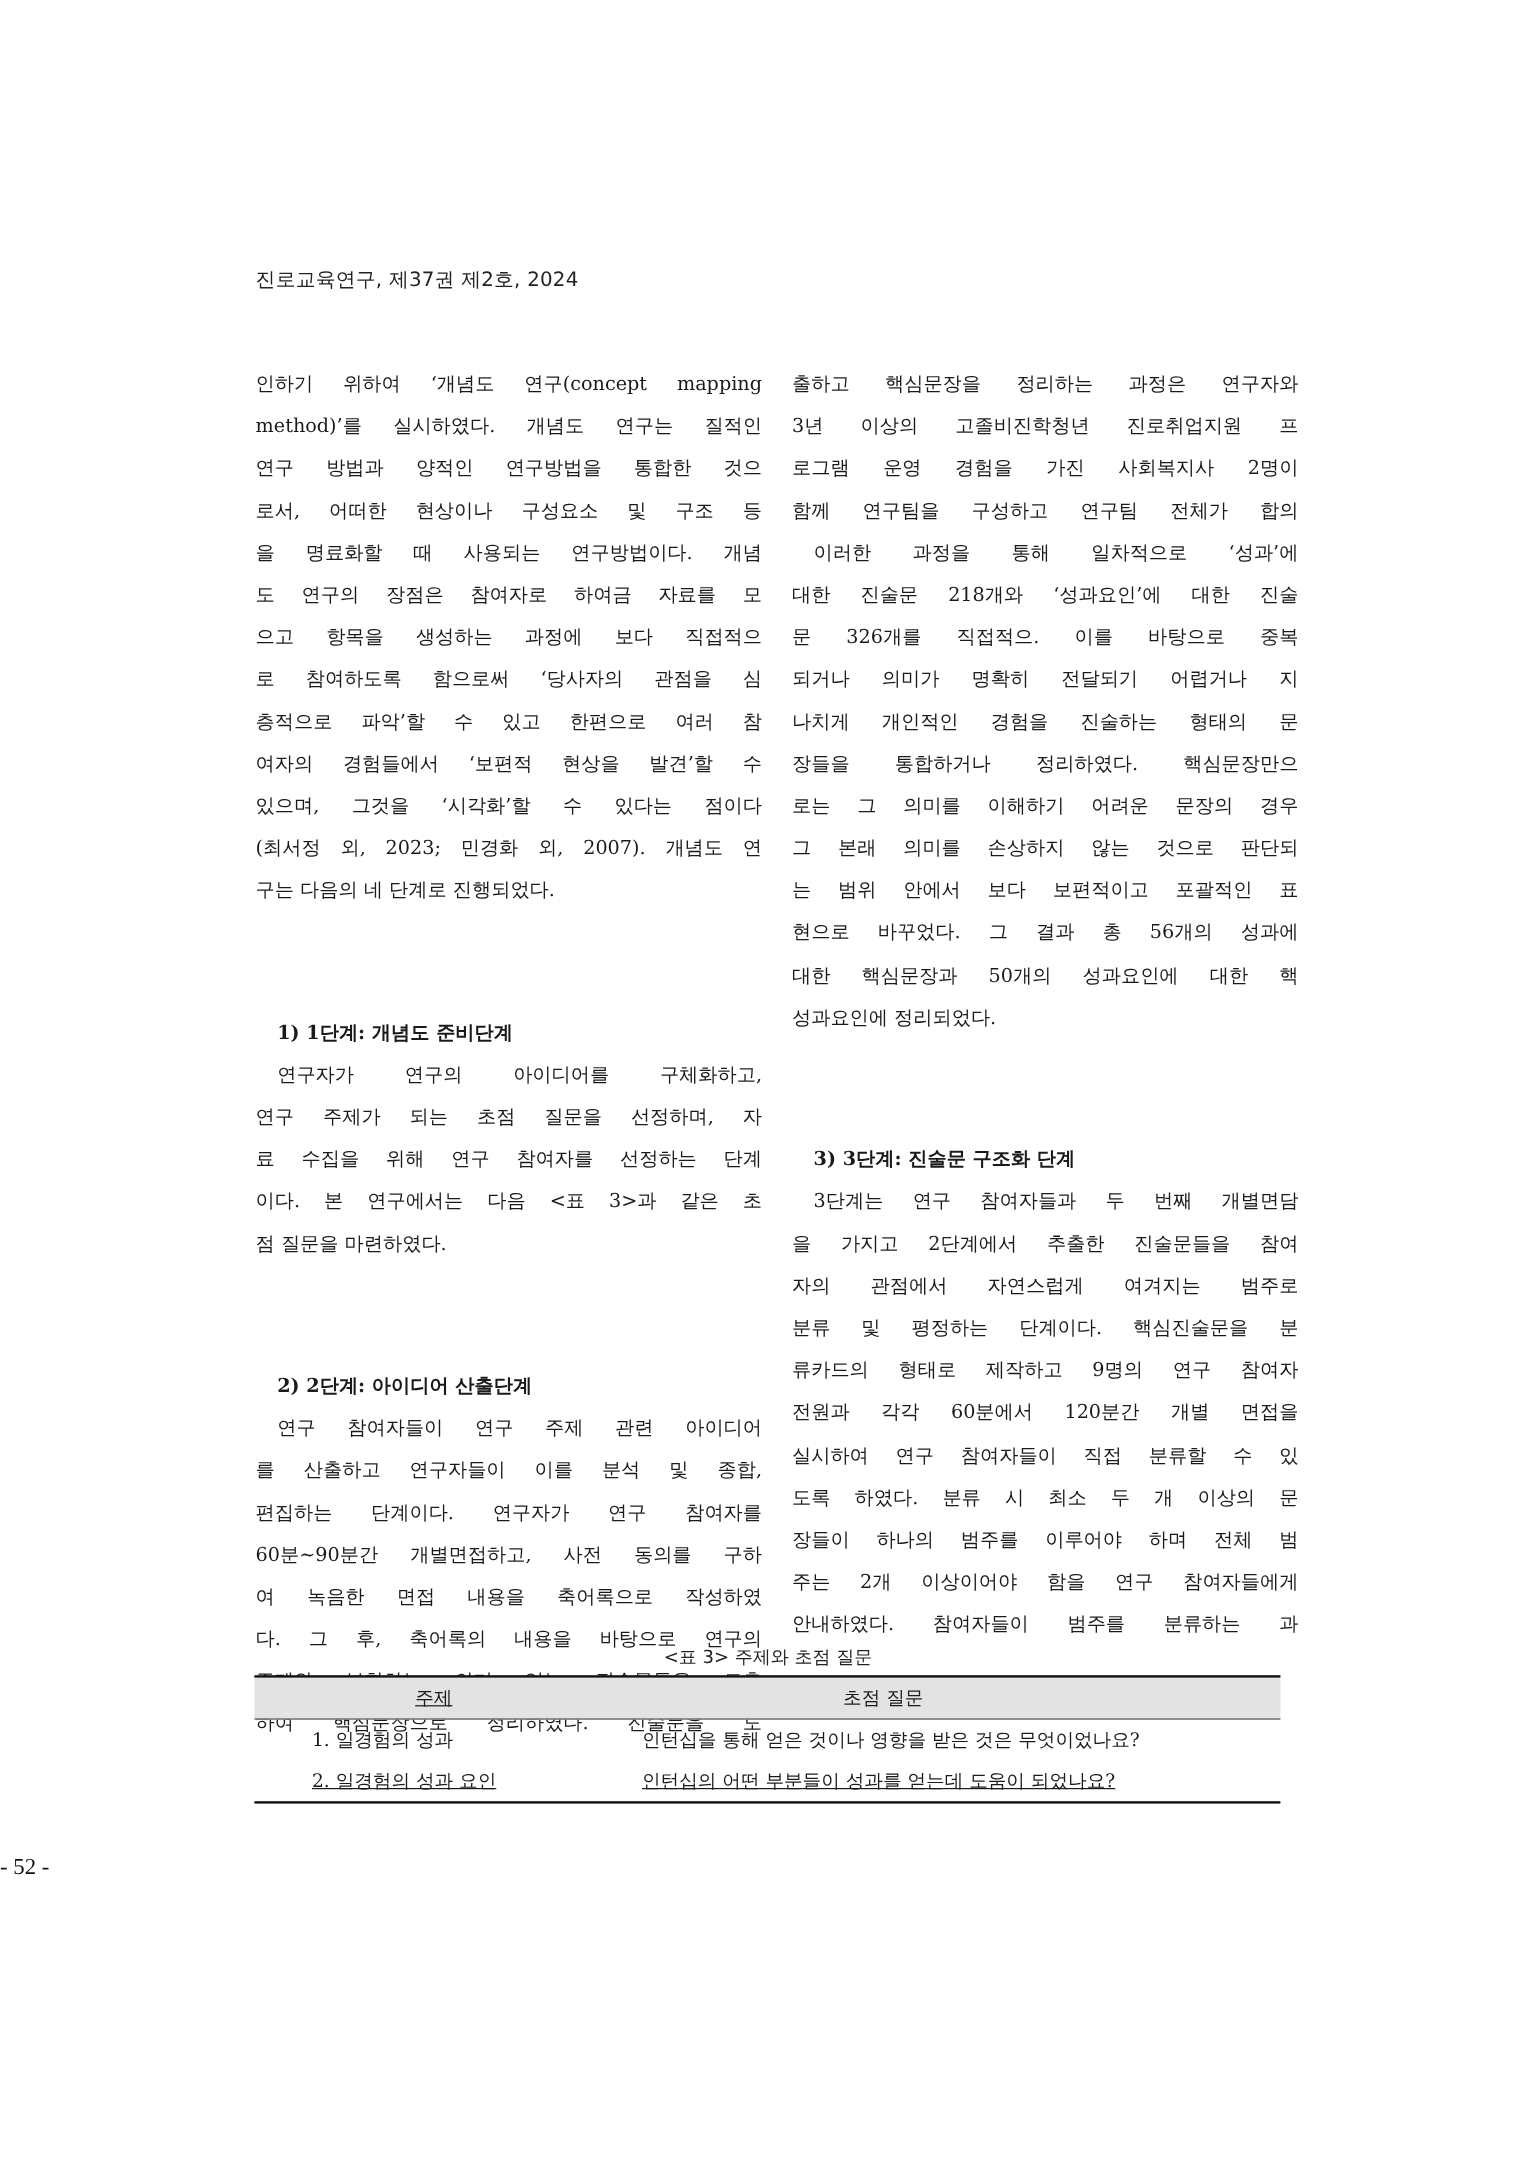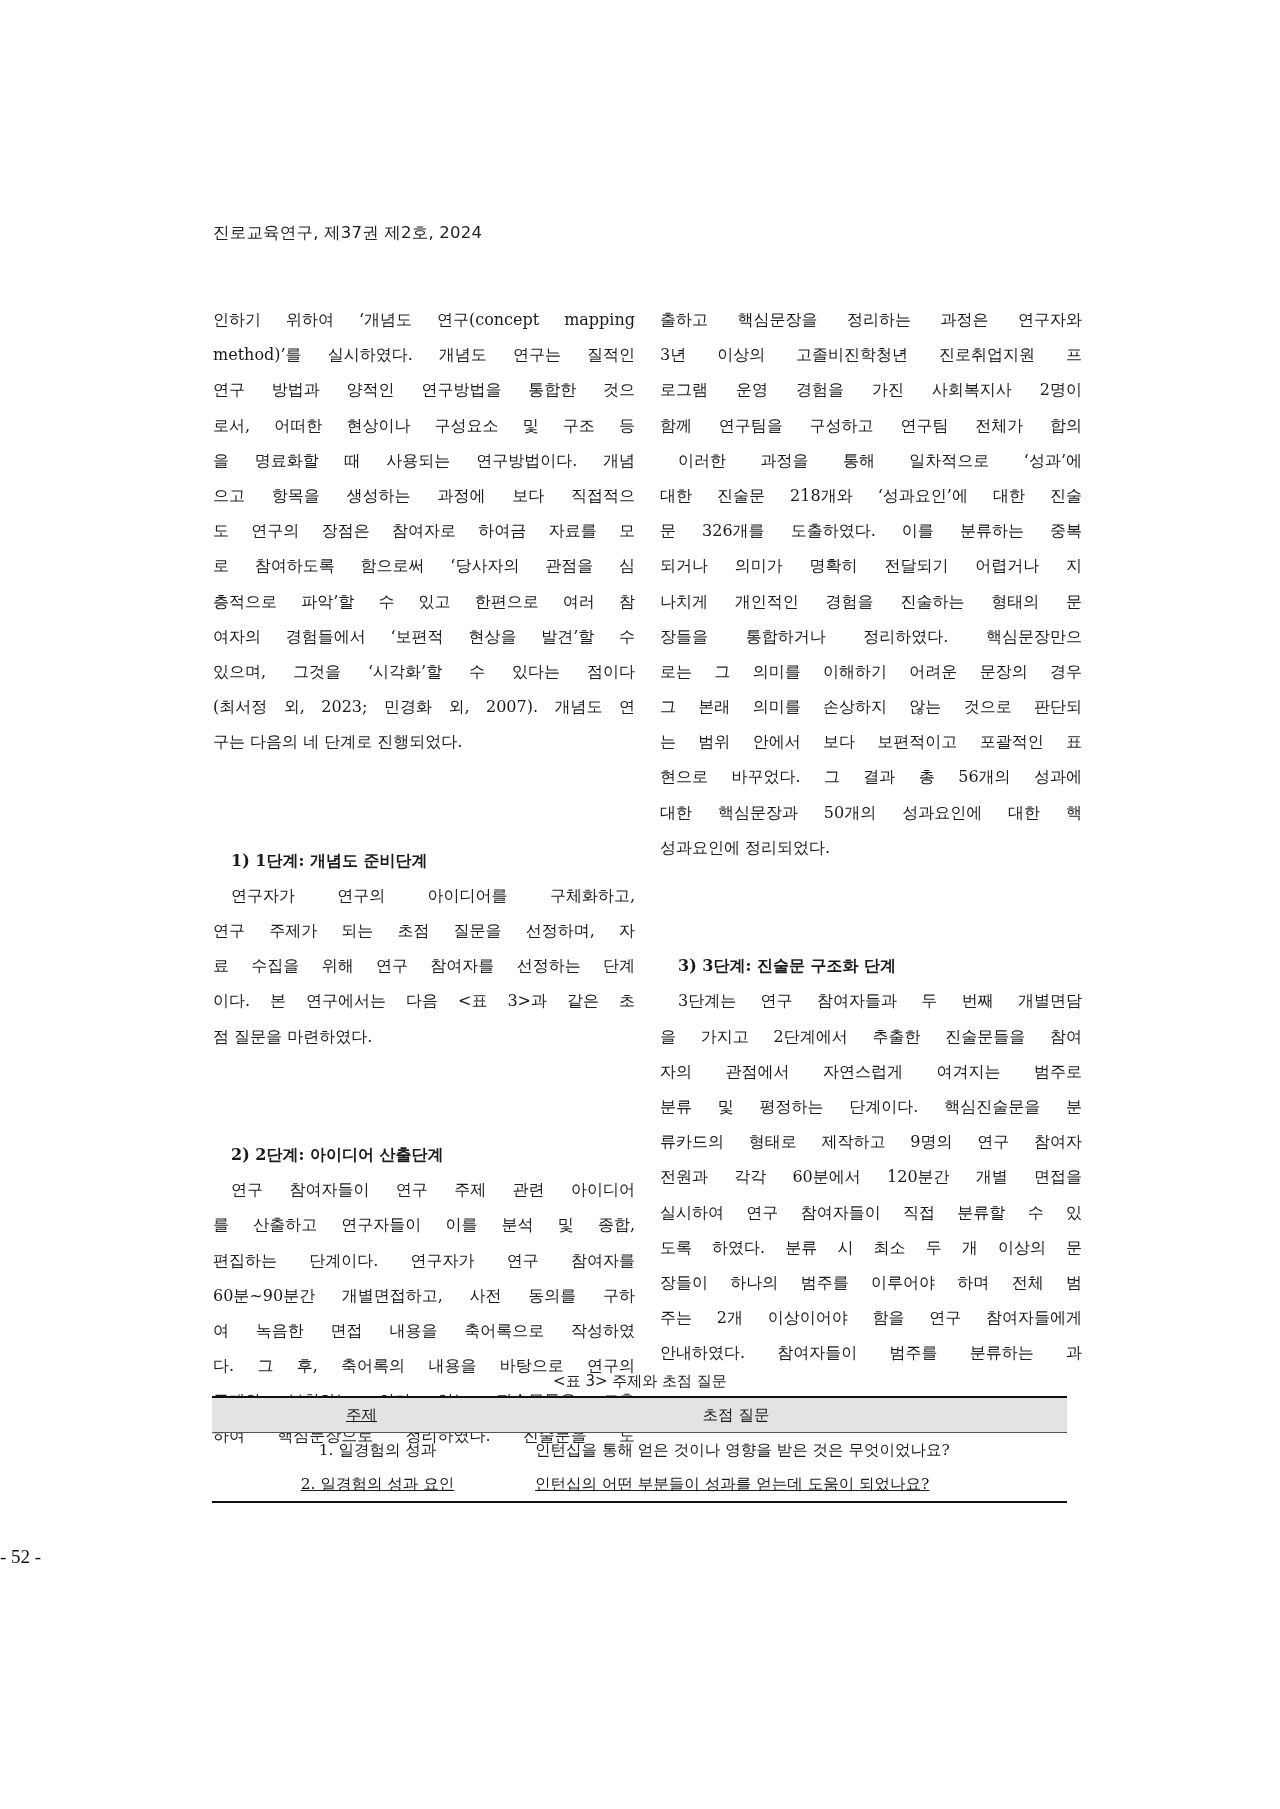--- a/index.html
+++ b/index.html
@@ -11,39 +11,39 @@
     .line { display: block; white-space: nowrap; text-align: justify; text-align-last: justify; height: 35.2px; overflow: hidden; }
     .line.last { text-align-last: left; }
     .line.indent { padding-left: 18px; }
     .gap { display: block; height: 35.2px; }
     .heading { display: block; height: 35.2px; padding-left: 18px; font-weight: bold; white-space: nowrap; margin-top: 48px; }
     .caption { position: absolute; left: 0; width: 1280px; top: 1372px; text-align: center; font-family: "DejaVu Sans", "Liberation Sans", sans-serif; font-size: 15px; color: #222; }
     .tbl { position: absolute; left: 212px; top: 1396px; width: 855px; border-collapse: collapse; font-size: 15.5px; }
     .tbl th { background: #e3e3e3; font-weight: normal; height: 34px; border-top: 2px solid #111; border-bottom: 1.5px solid #555; padding: 0; }
     .tbl td { height: 34px; padding: 0; }
     .tbl tr.last td { border-bottom: 2px solid #111; text-decoration: underline; }
-    .tbl .c1 { width: 235px; text-align: center; padding-left: 48px; }
+    .tbl .c1 { width: 235px; text-align: left; padding-left: 48px; }
     .tbl th.c1 { text-align: center; padding-left: 16px; text-decoration: underline; }
     .tbl .c2 { text-align: left; padding-left: 40px; }
     .tbl th.c2 { text-align: center; padding-left: 0; padding-right: 90px; }
     .page-number { position: absolute; left: 0; width: 1280px; top: 1546px; text-align: left; font-family: "Liberation Serif", "DejaVu Serif", serif; font-size: 19px; color: #111; }
   </style>
 </head>
 <body>
 
 <div class="running-head">진로교육연구, 제37권 제2호, 2024</div>
 
 <div class="col left">
   <span class="line">인하기 위하여 ‘개념도 연구(concept mapping</span>
   <span class="line">method)’를 실시하였다. 개념도 연구는 질적인</span>
   <span class="line">연구 방법과 양적인 연구방법을 통합한 것으</span>
   <span class="line">로서, 어떠한 현상이나 구성요소 및 구조 등</span>
   <span class="line">을 명료화할 때 사용되는 연구방법이다. 개념</span>
+  <span class="line">도 연구의 장점은 참여자로 하여금 자료를 모</span>
   <span class="line">으고 항목을 생성하는 과정에 보다 직접적으</span>
-  <span class="line">도 연구의 장점은 참여자로 하여금 자료를 모</span>
   <span class="line">로 참여하도록 함으로써 ‘당사자의 관점을 심</span>
   <span class="line">층적으로 파악’할 수 있고 한편으로 여러 참</span>
   <span class="line">여자의 경험들에서 ‘보편적 현상을 발견’할 수</span>
   <span class="line">있으며, 그것을 ‘시각화’할 수 있다는 점이다</span>
   <span class="line">(최서정 외, 2023; 민경화 외, 2007). 개념도 연</span>
   <span class="line last">구는 다음의 네 단계로 진행되었다.</span>
   <span class="gap"></span>
   <span class="heading">1) 1단계: 개념도 준비단계</span>
   <span class="line indent">연구자가 연구의 아이디어를 구체화하고,</span>
   <span class="line">연구 주제가 되는 초점 질문을 선정하며, 자</span>
@@ -62,21 +62,21 @@
   <span class="line">하여 핵심문장으로 정리하였다. 진술문을 도</span>
 </div>
 
 <div class="col right">
   <span class="line">출하고 핵심문장을 정리하는 과정은 연구자와</span>
   <span class="line">3년 이상의 고졸비진학청년 진로취업지원 프</span>
   <span class="line">로그램 운영 경험을 가진 사회복지사 2명이</span>
   <span class="line">함께 연구팀을 구성하고 연구팀 전체가 합의</span>
   <span class="line indent">이러한 과정을 통해 일차적으로 ‘성과’에</span>
   <span class="line">대한 진술문 218개와 ‘성과요인’에 대한 진술</span>
-  <span class="line">문 326개를 도출하였다. 이를 분류하는 중복</span>
+  <span class="line">문 326개를 직접적으. 이를 바탕으로 중복</span>
   <span class="line">되거나 의미가 명확히 전달되기 어렵거나 지</span>
   <span class="line">나치게 개인적인 경험을 진술하는 형태의 문</span>
   <span class="line">장들을 통합하거나 정리하였다. 핵심문장만으</span>
   <span class="line">로는 그 의미를 이해하기 어려운 문장의 경우</span>
   <span class="line">그 본래 의미를 손상하지 않는 것으로 판단되</span>
   <span class="line">는 범위 안에서 보다 보편적이고 포괄적인 표</span>
   <span class="line">현으로 바꾸었다. 그 결과 총 56개의 성과에</span>
   <span class="line">대한 핵심문장과 50개의 성과요인에 대한 핵</span>
   <span class="line last">성과요인에 정리되었다.</span>
   <span class="gap"></span>

